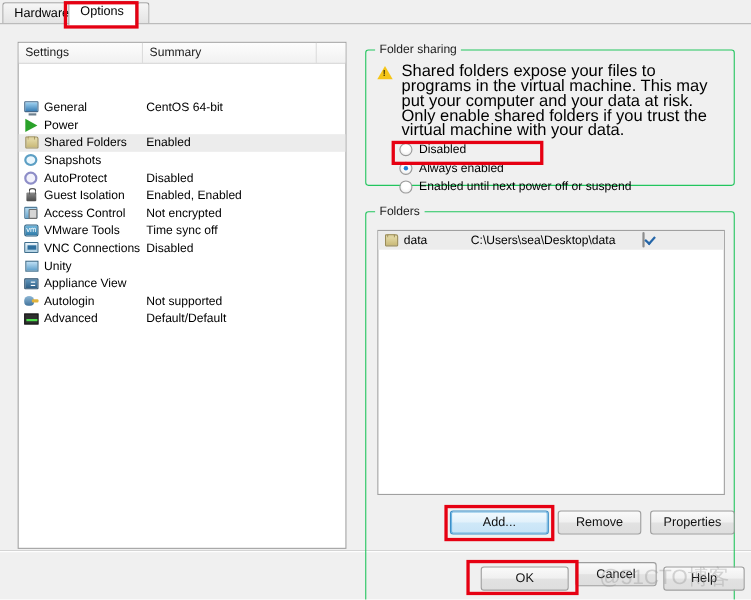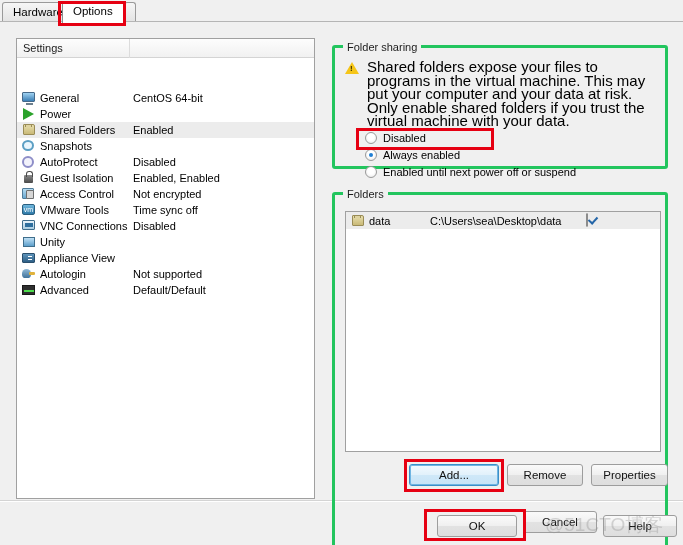--- a/index.html
+++ b/index.html
@@ -225,21 +225,21 @@
     background: #2f2f2f; border: 1px solid #1a1a1a;
   }
   .ico-adv::after{
     content:""; position:absolute; left:1px; top:4px;
     width:10px; height:2px; background:#4ddc4d;
   }
 
   
   .groupbox {
     position: absolute;
-    border: 3px solid #22c55e;
+    border: 1px solid #22c55e;
     border-radius: 3px;
     background: transparent;
   }
   .groupbox > .gb-title {
     position: absolute; top: -7px; left: 8px;
     padding: 0 4px;
     background: #f0f0f0;
     font-size: 11px;
     color: #1c1c1c;
     white-space: nowrap;
@@ -419,20 +419,21 @@
     <div class="tab stub"></div>
   </div>
 
   <div class="page"></div>
   <div class="page-sep"></div>
   <div class="page-sep2"></div>
 
   <div class="settings-list">
     <div class="sl-header">
       <div class="sl-col c1">Settings</div>
+      <div class="sl-col c2">Summary</div>
       <div class="sl-col c3"></div>
     </div>
     <div class="sl-rows">
 
       <div class="sl-row">
         <span class="sl-icon">
             <span class="ico ico-monitor"></span>
           </span>
         <span class="sl-label">General</span>
         <span class="sl-summary">CentOS 64-bit</span>

